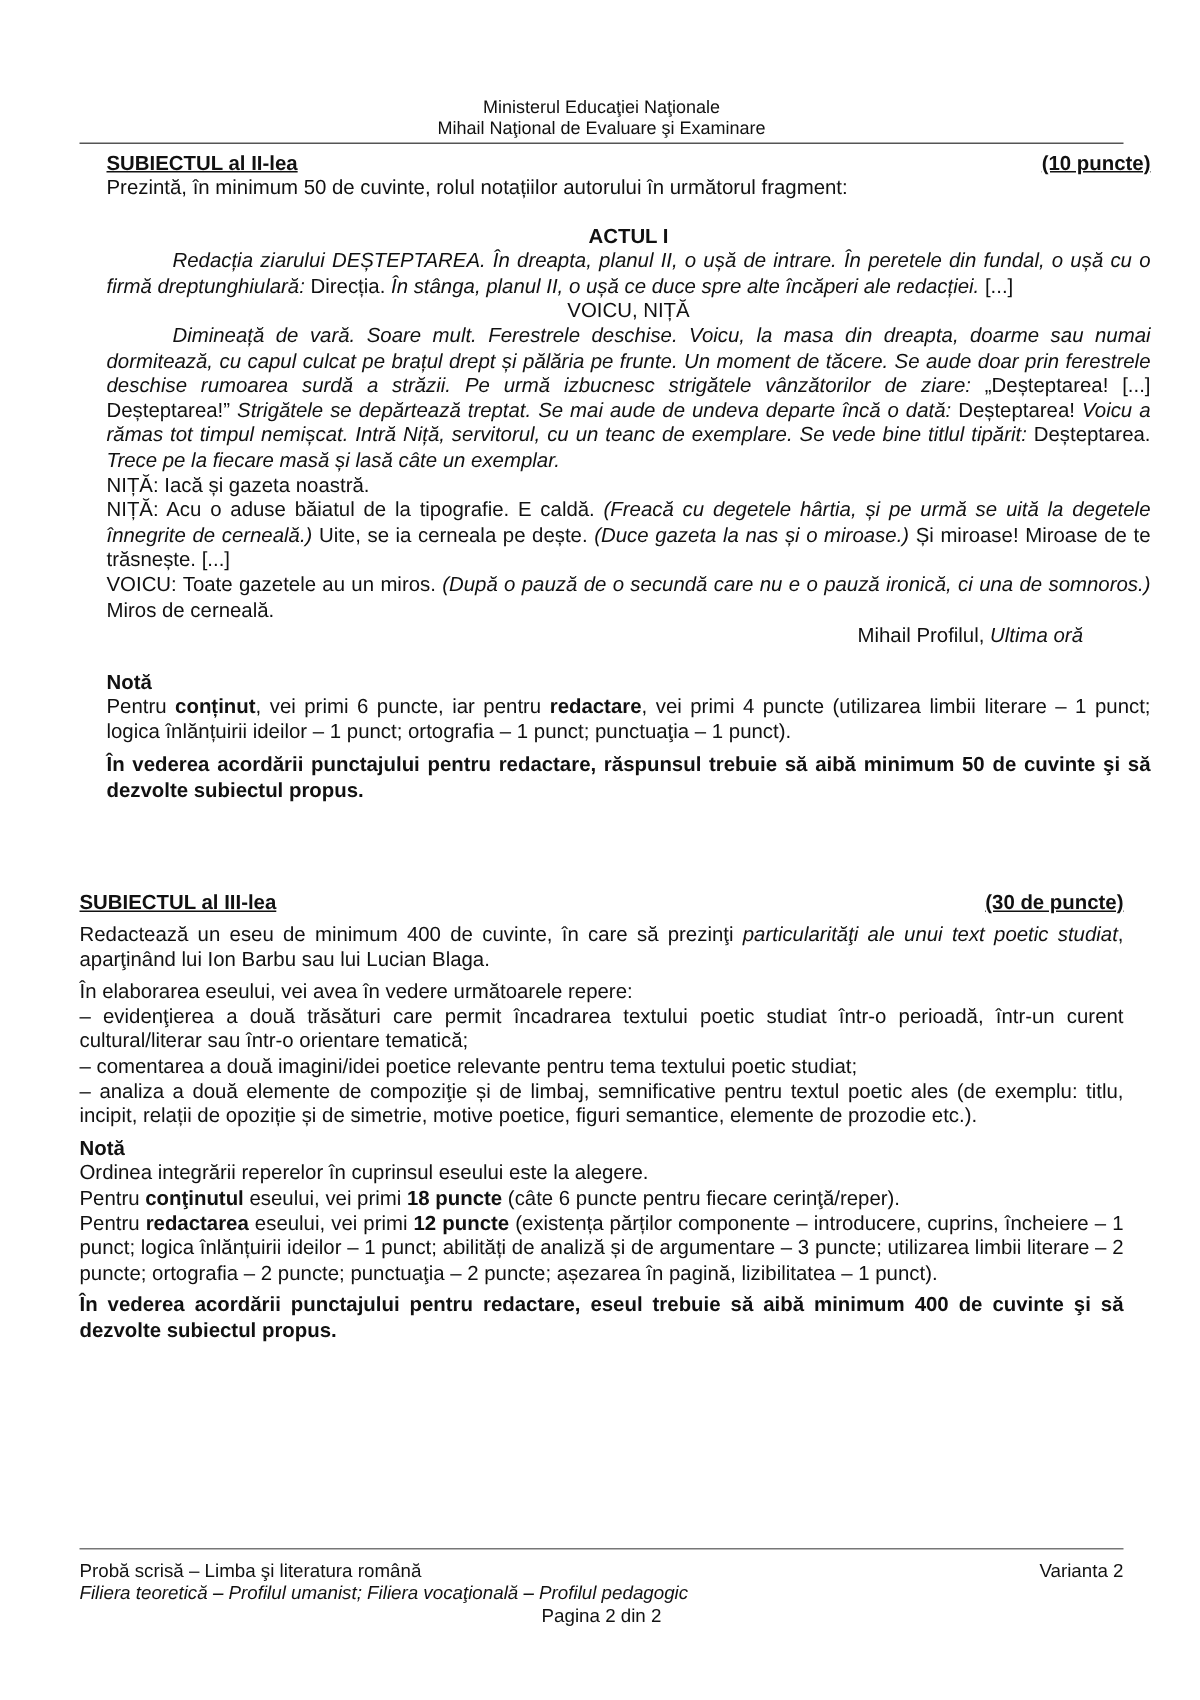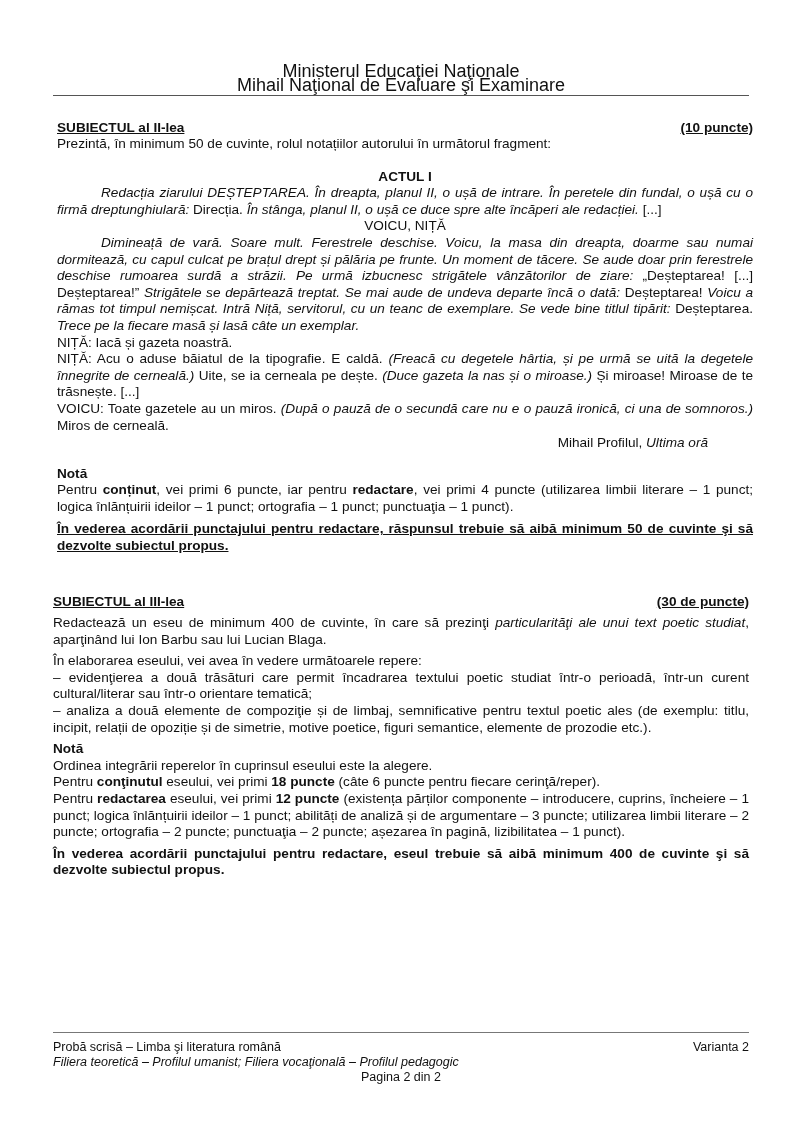--- a/index.html
+++ b/index.html
@@ -1,21 +1,21 @@
 <!DOCTYPE html>
 <html><head>
 <meta charset="utf-8">
 <style>
   html, body { margin: 0; padding: 0; background: #ffffff; }
   body {
     width: 800px; height: 1133px; position: relative; overflow: hidden;
     font-family: "Liberation Sans", sans-serif; color: #111; font-size: 13.6px;
   }
   .page { position: absolute; left: 53px; top: 0; width: 696px; }
-  .hdr { position: absolute; top: 64px; left: 0; width: 696px; text-align: center; font-size: 18px; line-height: 14px; }
+  .hdr { position: absolute; top: 64px; left: 0; width: 696px; text-align: center; font-size: 12px; line-height: 14px; }
   .hdr-rule { position: absolute; top: 95px; left: 0; width: 696px; border-top: 1px solid #555; }
   .subj { display: flex; justify-content: space-between; font-weight: bold; text-decoration: underline; line-height: 16px; }
   p { margin: 0; line-height: 16.6px; text-align: justify; }
   .center { text-align: center; }
   .indent { text-indent: 44px; }
   .b { font-weight: bold; }
   i, .i { font-style: italic; }
   .right { text-align: right; }
   .ftr-rule { position: absolute; top: 1032px; left: 0; width: 696px; border-top: 1.5px solid #777; }
   .ftr { position: absolute; top: 1040px; left: 0; width: 696px; font-size: 12.5px; line-height: 15px; }
@@ -24,50 +24,51 @@
 </head>
 <body>
 
 <div class="page">
   <div class="hdr">
     <div>Ministerul Educaţiei Naţionale</div>
     <div>Mihail Naţional de Evaluare şi Examinare</div>
   </div>
   <div class="hdr-rule"></div>
 
-  <div style="position:absolute; top:101px; left:4px; width:696px;margin-top:19px;">
+  <div style="position:absolute; top:101px; left:18px; width:696px;">
     <div class="subj">
       <span>SUBIECTUL al II-lea</span>
       <span>(10 puncte)</span>
     </div>
     <p>Prezintă, în minimum 50 de cuvinte, rolul notațiilor autorului în următorul fragment:</p>
 
     <p class="center b" style="margin-top:16px;">ACTUL I</p>
     <p class="indent"><i>Redacția ziarului DEȘTEPTAREA. În dreapta, planul II, o ușă de intrare. În peretele din fundal, o ușă cu o firmă dreptunghiulară:</i><span> Direcția. </span><i>În stânga, planul II, o ușă ce duce spre alte încăperi ale redacției.</i><span> [...]</span></p>
 
     <p class="center">VOICU, NIȚĂ</p>
     <p class="indent"><i>Dimineață de vară. Soare mult. Ferestrele deschise. Voicu, la masa din dreapta, doarme sau numai dormitează, cu capul culcat pe brațul drept și pălăria pe frunte. Un moment de tăcere. Se aude doar prin ferestrele deschise rumoarea surdă a străzii. Pe urmă izbucnesc strigătele vânzătorilor de ziare:</i><span> „Deșteptarea! [...] Deșteptarea!” </span><i>Strigătele se depărtează treptat. Se mai aude de undeva departe încă o dată:</i><span> Deșteptarea! </span><i>Voicu a rămas tot timpul nemișcat. Intră Niță, servitorul, cu un teanc de exemplare. Se vede bine titlul tipărit:</i><span> Deșteptarea. </span><i>Trece pe la fiecare masă și lasă câte un exemplar.</i></p>
     <p>NIȚĂ: Iacă și gazeta noastră.</p>
     <p><span>NIȚĂ: Acu o aduse băiatul de la tipografie. E caldă. </span><i>(Freacă cu degetele hârtia, și pe urmă se uită la degetele înnegrite de cerneală.)</i><span> Uite, se ia cerneala pe dește. </span><i>(Duce gazeta la nas și o miroase.)</i><span> Și miroase! Miroase de te trăsnește. [...]</span></p>
     <p><span>VOICU: Toate gazetele au un miros. </span><i>(După o pauză de o secundă care nu e o pauză ironică, ci una de somnoros.)</i><span> Miros de cerneală.</span></p>
     <p class="right" style="margin-top:1px; padding-right:45px;"><span>Mihail Profilul, </span><i>Ultima oră</i></p>
 
     <p class="b" style="margin-top:14px;">Notă</p>
     <p><span>Pentru </span><span class="b">conținut</span><span>, vei primi 6 puncte, iar pentru </span><span class="b">redactare</span><span>, vei primi 4 puncte (utilizarea limbii literare – 1 punct; logica înlănțuirii ideilor – 1 punct; ortografia – 1 punct; punctuaţia – 1 punct).</span></p>
-    <p class="b" style="margin-top:6px;text-decoration:underline;">În vederea acordării punctajului pentru redactare, răspunsul trebuie să aibă minimum 50 de cuvinte şi să dezvolte subiectul propus.</p>
+    <p class="b" style="margin-top:6px;">În vederea acordării punctajului pentru redactare, răspunsul trebuie să aibă minimum 50 de cuvinte şi să dezvolte subiectul propus.</p>
   </div>
 
   <div style="position:absolute; top:594px; left:0; width:696px;">
     <div class="subj">
       <span>SUBIECTUL al III-lea</span>
       <span>(30 de puncte)</span>
     </div>
     <p style="margin-top:5px;"><span>Redactează un eseu de minimum 400 de cuvinte, în care să prezinţi </span><i>particularităţi ale unui text poetic studiat</i><span>, aparţinând lui Ion Barbu sau lui Lucian Blaga.</span></p>
     <p style="margin-top:5px;">În elaborarea eseului, vei avea în vedere următoarele repere:</p>
     <p>– evidenţierea a două trăsături care permit încadrarea textului poetic studiat într-o perioadă, într-un curent cultural/literar sau într-o orientare tematică;</p>
+    <p>– comentarea a două imagini/idei poetice relevante pentru tema textului poetic studiat;</p>
     <p>– analiza a două elemente de compoziţie și de limbaj, semnificative pentru textul poetic ales (de exemplu: titlu, incipit, relații de opoziție și de simetrie, motive poetice, figuri semantice, elemente de prozodie etc.).</p>
     <p class="b" style="margin-top:5px;">Notă</p>
     <p>Ordinea integrării reperelor în cuprinsul eseului este la alegere.</p>
     <p><span>Pentru </span><span class="b">conţinutul</span><span> eseului, vei primi </span><span class="b">18 puncte</span><span> (câte 6 puncte pentru fiecare cerinţă/reper).</span></p>
     <p><span>Pentru </span><span class="b">redactarea</span><span> eseului, vei primi </span><span class="b">12 puncte</span><span> (existența părților componente – introducere, cuprins, încheiere – 1 punct; logica înlănțuirii ideilor – 1 punct; abilități de analiză și de argumentare – 3 puncte; utilizarea limbii literare – 2 puncte; ortografia – 2 puncte; punctuaţia – 2 puncte; așezarea în pagină, lizibilitatea – 1 punct).</span></p>
     <p class="b" style="margin-top:5px;">În vederea acordării punctajului pentru redactare, eseul trebuie să aibă minimum 400 de cuvinte şi să dezvolte subiectul propus.</p>
   </div>
 
   <div class="ftr-rule"></div>
   <div class="ftr">

